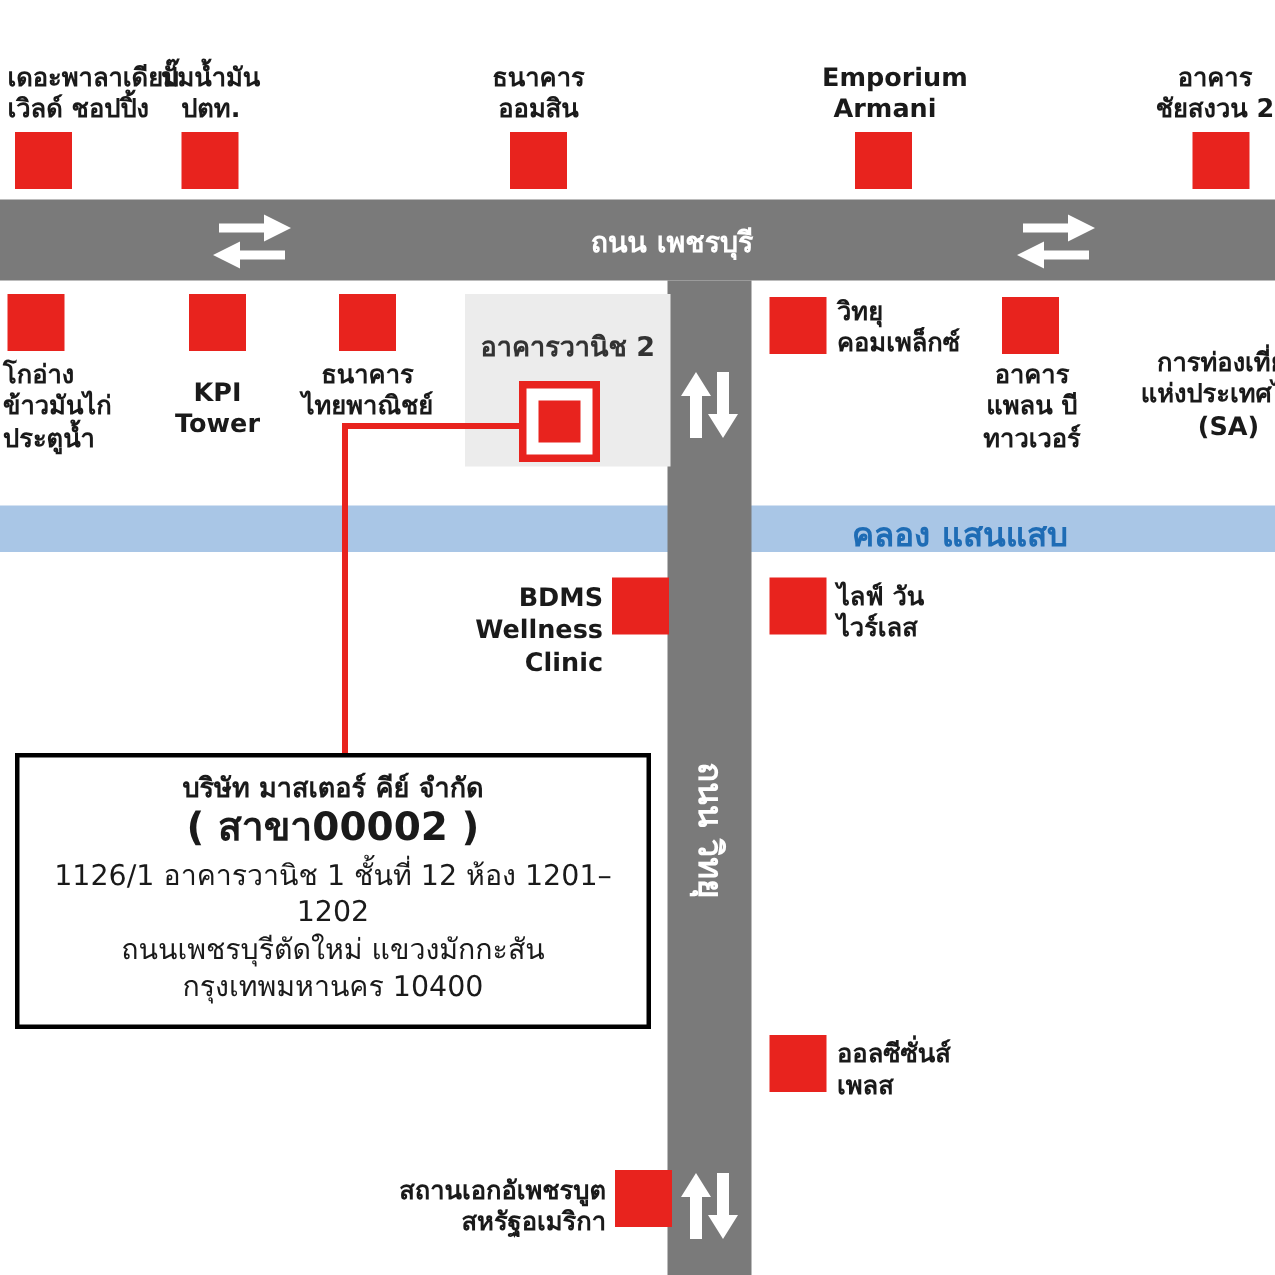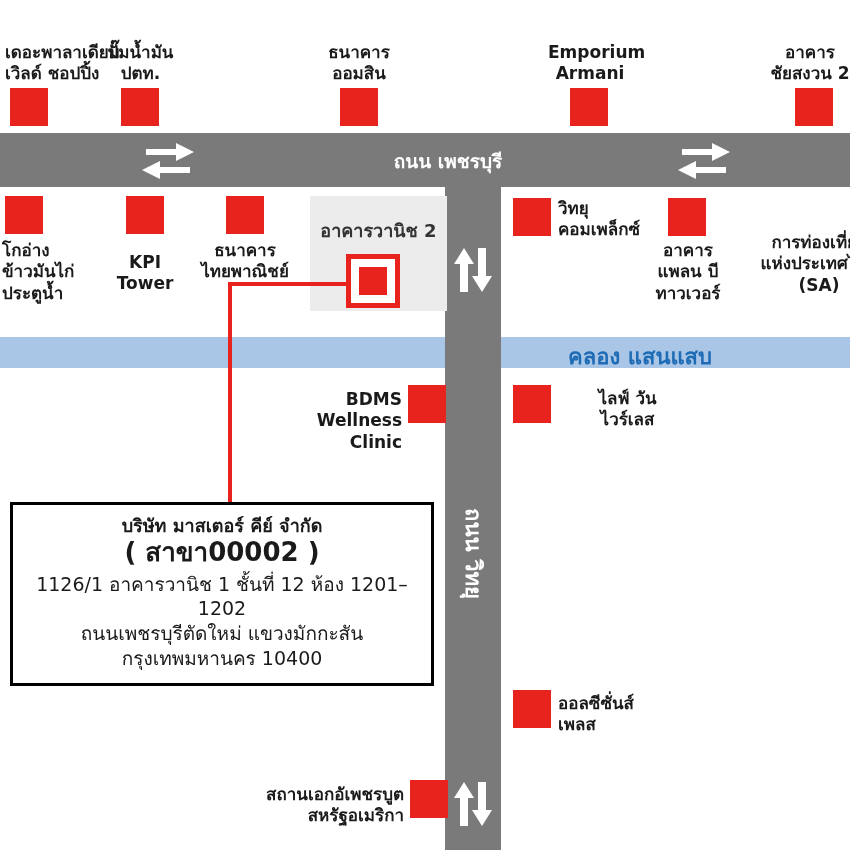--- a/index.html
+++ b/index.html
@@ -186,21 +186,21 @@
   </div>
 
   <div class="line line-h"></div>
   <div class="line line-v"></div>
 
   <div class="lm-label ta-r" style="left:274px; top:389px; width:128px;">BDMS Wellness
 Clinic</div>
   <div class="marker" style="left:408px; top:385px;"></div>
 
   <div class="marker" style="left:513px; top:385px;"></div>
-  <div class="lm-label ta-l" style="left:575px; top:388px; width:105px;text-align:center;">ไลฟ์ วัน
+  <div class="lm-label ta-l" style="left:558px; top:388px; width:105px;">ไลฟ์ วัน
 ไวร์เลส</div>
 
   <div class="marker" style="left:513px; top:690px;"></div>
   <div class="lm-label ta-l" style="left:558px; top:693px; width:115px;">ออลซีซั่นส์
 เพลส</div>
 
   <div class="lm-label ta-r" style="left:246px; top:784px; width:158px;">สถานเอกอัเพชรบูต
 สหรัฐอเมริกา</div>
   <div class="marker" style="left:410px; top:780px;"></div>
 

